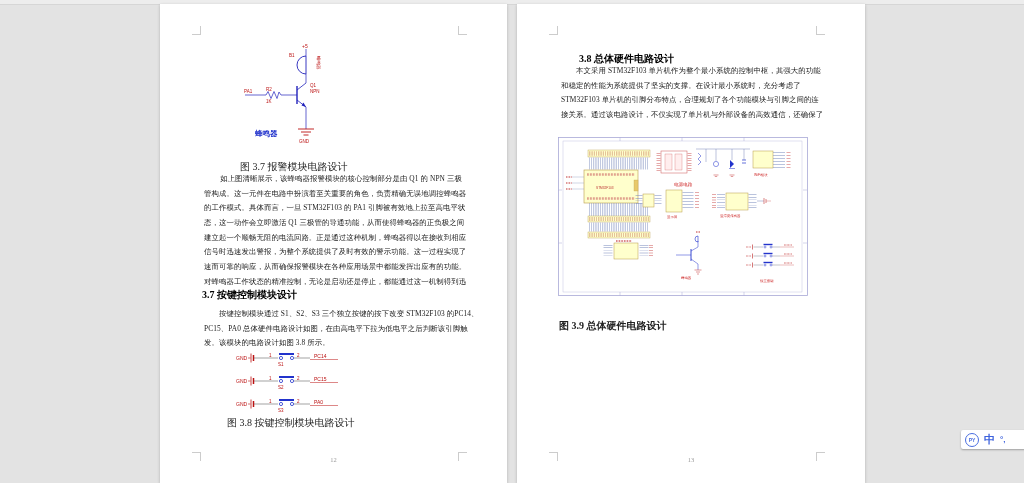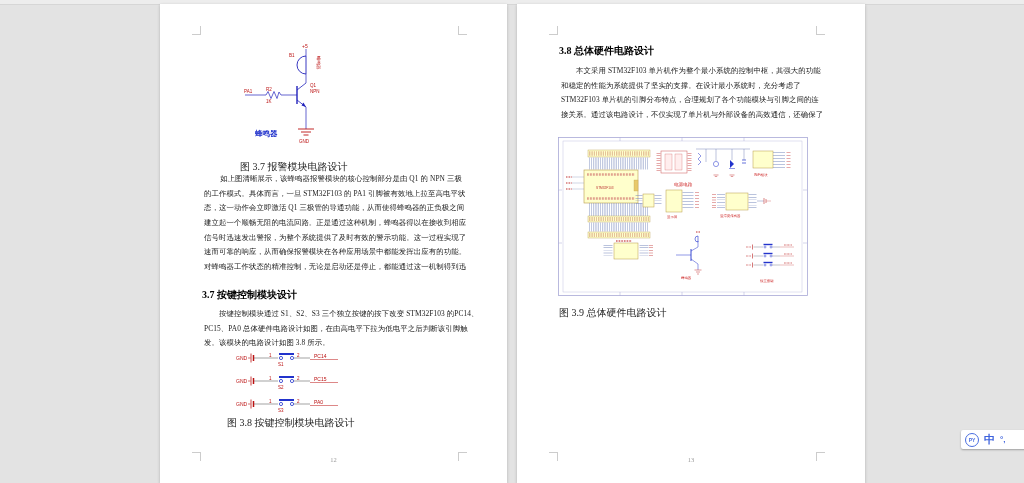--- a/index.html
+++ b/index.html
@@ -73,20 +73,21 @@
     <line x1="68" y1="98" x2="78" y2="98" stroke="#bb1111" stroke-width="0.9"></line>
     <line x1="70.5" y1="101" x2="75.5" y2="101" stroke="#bb1111" stroke-width="0.9"></line>
     <text x="66" y="109" font-size="4.5" fill="#bb1111">GND</text>
     <text x="22" y="102" font-size="7.5" font-weight="bold" fill="#2233cc">蜂鸣器</text>
   </svg>
 
   <div class="caption" style="left:80px;top:156px;">图 3.7 报警模块电路设计</div>
 
   <div class="para" style="top:168px;text-align:right;">
     <div class="indent">如上图清晰展示，该蜂鸣器报警模块的核心控制部分是由 Q1 的 NPN 三极</div>
+    <div>管构成。这一元件在电路中扮演着至关重要的角色，负责精确无误地调控蜂鸣器</div>
     <div>的工作模式。具体而言，一旦 STM32F103 的 PA1 引脚被有效地上拉至高电平状</div>
     <div>态，这一动作会立即激活 Q1 三极管的导通功能，从而使得蜂鸣器的正负极之间</div>
     <div>建立起一个顺畅无阻的电流回路。正是通过这种机制，蜂鸣器得以在接收到相应</div>
     <div>信号时迅速发出警报，为整个系统提供了及时有效的警示功能。这一过程实现了</div>
     <div>速而可靠的响应，从而确保报警模块在各种应用场景中都能发挥出应有的功能。</div>
     <div>对蜂鸣器工作状态的精准控制，无论是启动还是停止，都能通过这一机制得到迅</div>
   </div>
 
   <div class="heading" style="top:284px;">3.7 按键控制模块设计</div>
 
@@ -154,21 +155,21 @@
 
   <div class="pagenum">12</div>
 </div>
 
 <div class="page" id="page-right">
   <div class="mark mk-tl"></div>
   <div class="mark mk-tr" style="left:299px;"></div>
   <div class="mark mk-bl"></div>
   <div class="mark mk-br" style="left:299px;"></div>
 
-  <div class="heading" style="top:40px;">3.8 总体硬件电路设计</div>
+  <div class="heading" style="top:48px;margin-left:20px;">3.8 总体硬件电路设计</div>
 
   <div class="para" style="top:60px;">
     <div class="indent">本文采用 STM32F103 单片机作为整个最小系统的控制中枢，其强大的功能</div>
     <div>和稳定的性能为系统提供了坚实的支撑。在设计最小系统时，充分考虑了</div>
     <div>STM32F103 单片机的引脚分布特点，合理规划了各个功能模块与引脚之间的连</div>
     <div>接关系。通过该电路设计，不仅实现了单片机与外部设备的高效通信，还确保了</div>
   </div>
 
   <svg style="position:absolute;left:41px;top:133px;" width="250" height="159" viewBox="0 0 250 159">
     <rect x="0.5" y="0.5" width="249" height="158" fill="#ffffff" stroke="#a9a9d6" stroke-width="0.8"></rect>
@@ -321,21 +322,21 @@
         <circle cx="207" cy="110" r="1" fill="#fff" stroke="#2233cc" stroke-width="0.5"></circle>
         <circle cx="213" cy="110" r="1" fill="#fff" stroke="#2233cc" stroke-width="0.5"></circle>
         <line x1="214" y1="110" x2="222" y2="110" stroke="#556" stroke-width="0.35"></line>
         <line x1="222" y1="110" x2="236" y2="110" stroke="#cc5555" stroke-width="0.4"></line>
         <line x1="226" y1="108" x2="234" y2="108" stroke="#cc5555" stroke-width="1.2" stroke-dasharray="0.8 0.6"></line>
       </g>
       <text x="202" y="145" font-size="3.4" fill="#cc2222">独立按键</text>
     </g>
   </svg>
 
-  <div class="caption" style="left:42px;top:302px;">图 3.9 总体硬件电路设计</div>
+  <div class="caption" style="left:42px;top:315px;font-weight:bold;">图 3.9 总体硬件电路设计</div>
 
   <div class="pagenum">13</div>
 </div>
 
 <div class="ime">
   <div class="ime-circle">PY</div>
   <div class="ime-mode">中</div>
   <div class="ime-extra">°,</div>
 </div>
 

